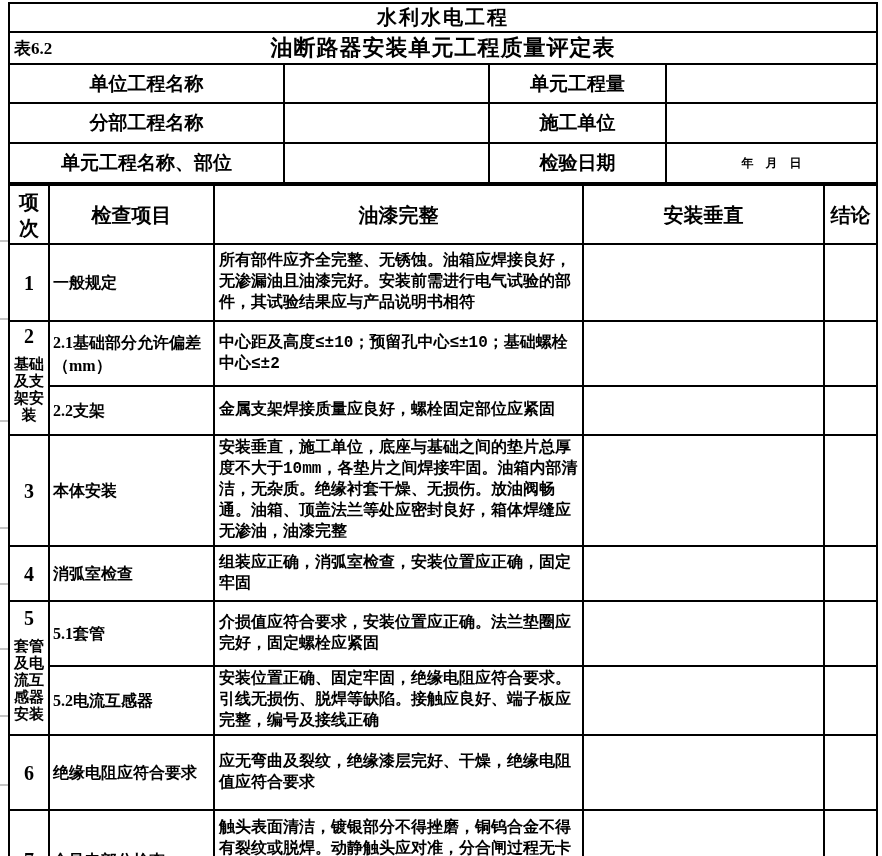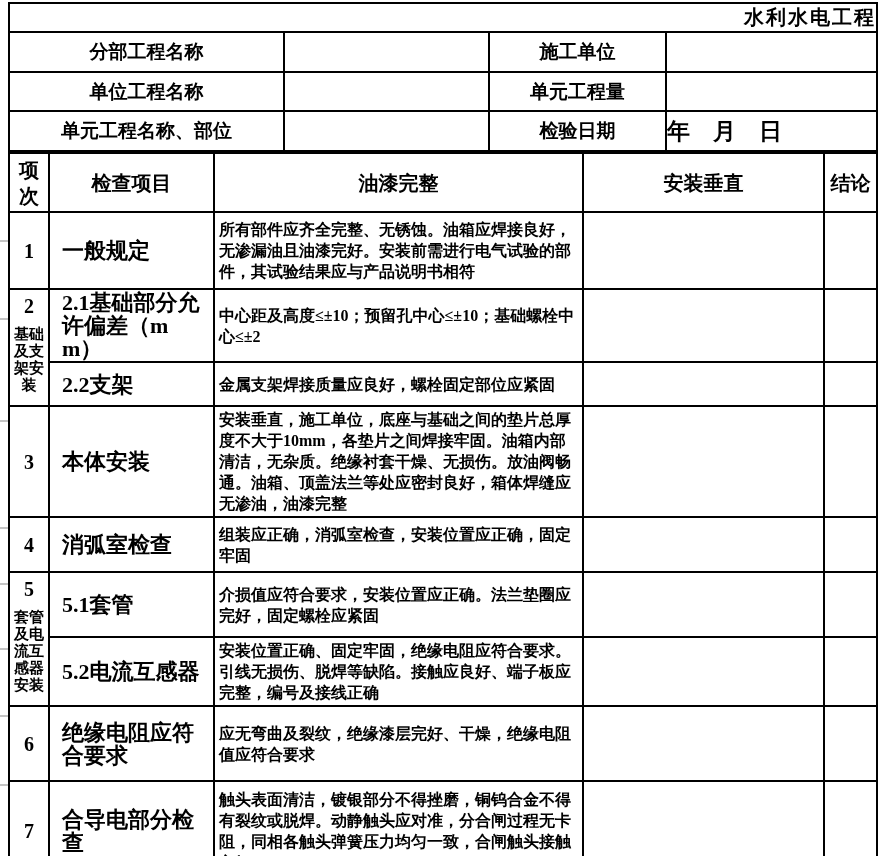--- a/index.html
+++ b/index.html
@@ -9,42 +9,42 @@
     background: #ffffff;
     color: #000;
     font-family: "Liberation Serif", "DejaVu Serif", serif;
     font-weight: bold;
   }
   .sheet { position: absolute; left: 8px; top: 2px; width: 868px; }
   table { border-collapse: collapse; table-layout: fixed; width: 868px; }
   td, th { border: 2px solid #000; vertical-align: middle; overflow: hidden; }
 
   
-  .r-title1 td { height: 28px; font-size: 20px; text-align: right; letter-spacing: 2px; }
+  .r-title1 td { height: 28px; font-size: 20px; text-align: center; letter-spacing: 2px; }
   .r-title2 td { height: 32px; font-size: 22px; text-align: center; position: relative; letter-spacing: 1px; }
   .tno {
     position: absolute; left: 4px; top: 50%; transform: translateY(-50%);
     font-size: 17px; letter-spacing: 0;
   }
 
   
   .t-top .f-row td { height: 40px; }
   .t-top .f-row.first td { height: 39px; }
   .f-label { font-size: 19px; text-align: center; }
-  .f-value { font-size: 23px; }
+  .f-value { font-size: 12px; text-align: center; }
 
   
   .t-main th { font-size: 20px; text-align: center; font-weight: bold; line-height: 26px; padding: 0 2px; }
   .hdr-row th { height: 59px; }
   .c-no   { text-align: center; padding: 2px 0; }
   .no-num { font-size: 20px; text-align: center; line-height: 24px; }
   .no-side{ font-size: 15px; line-height: 17px; text-align: center;
             width: 34px; margin: 8px auto; word-break: break-all; letter-spacing: 0; }
-  .c-label{ font-size: 22px; line-height: 23px; text-align: left; padding: 1px 12px; word-break: break-all; }
-  .c-std  { font-size: 16px; line-height: 21px; text-align: left; padding: 2px 4px; word-break: break-all; }
+  .c-label{ font-size: 16px; line-height: 23px; text-align: left; padding: 1px 3px; word-break: break-all; }
+  .c-std  { font-size: 16px; line-height: 21px; text-align: left; padding: 2px 4px; word-break: break-all; font-family: Liberation Mono, monospace; }
   .c-rec, .c-con { background: #fff; }
 
   
   .tick { position: absolute; left: 0; width: 8px; height: 2px; background: #c4c4c4; }
 </style>
 </head>
 <body>
 
 <div class="sheet">
 
@@ -52,30 +52,36 @@
     <colgroup>
         <col style="width:275px">
         <col style="width:205px">
         <col style="width:177px">
         <col style="width:211px">
       </colgroup>
     <tbody>
         <tr class="r-title1">
       <td colspan="4">水利水电工程</td>
     </tr>
-    <tr class="f-row">
-      <td class="f-label">分部工程名称</td>
-      <td class="f-value"></td>
-      <td class="f-label">施工单位</td>
-      <td class="f-value"></td>
+    <tr class="r-title2">
+      <td colspan="4">
+        <span class="tno">表6.2</span>
+        <span>油断路器安装单元工程质量评定表</span>
+      </td>
     </tr>
     <tr class="f-row first">
       <td class="f-label">单位工程名称</td>
       <td class="f-value"></td>
       <td class="f-label">单元工程量</td>
+      <td class="f-value"></td>
+    </tr>
+    <tr class="f-row">
+      <td class="f-label">分部工程名称</td>
+      <td class="f-value"></td>
+      <td class="f-label">施工单位</td>
       <td class="f-value"></td>
     </tr>
     <tr class="f-row">
       <td class="f-label">单元工程名称、部位</td>
       <td class="f-value"></td>
       <td class="f-label">检验日期</td>
       <td class="f-value">年　月　日</td>
     </tr>
   </tbody>
     </table>

